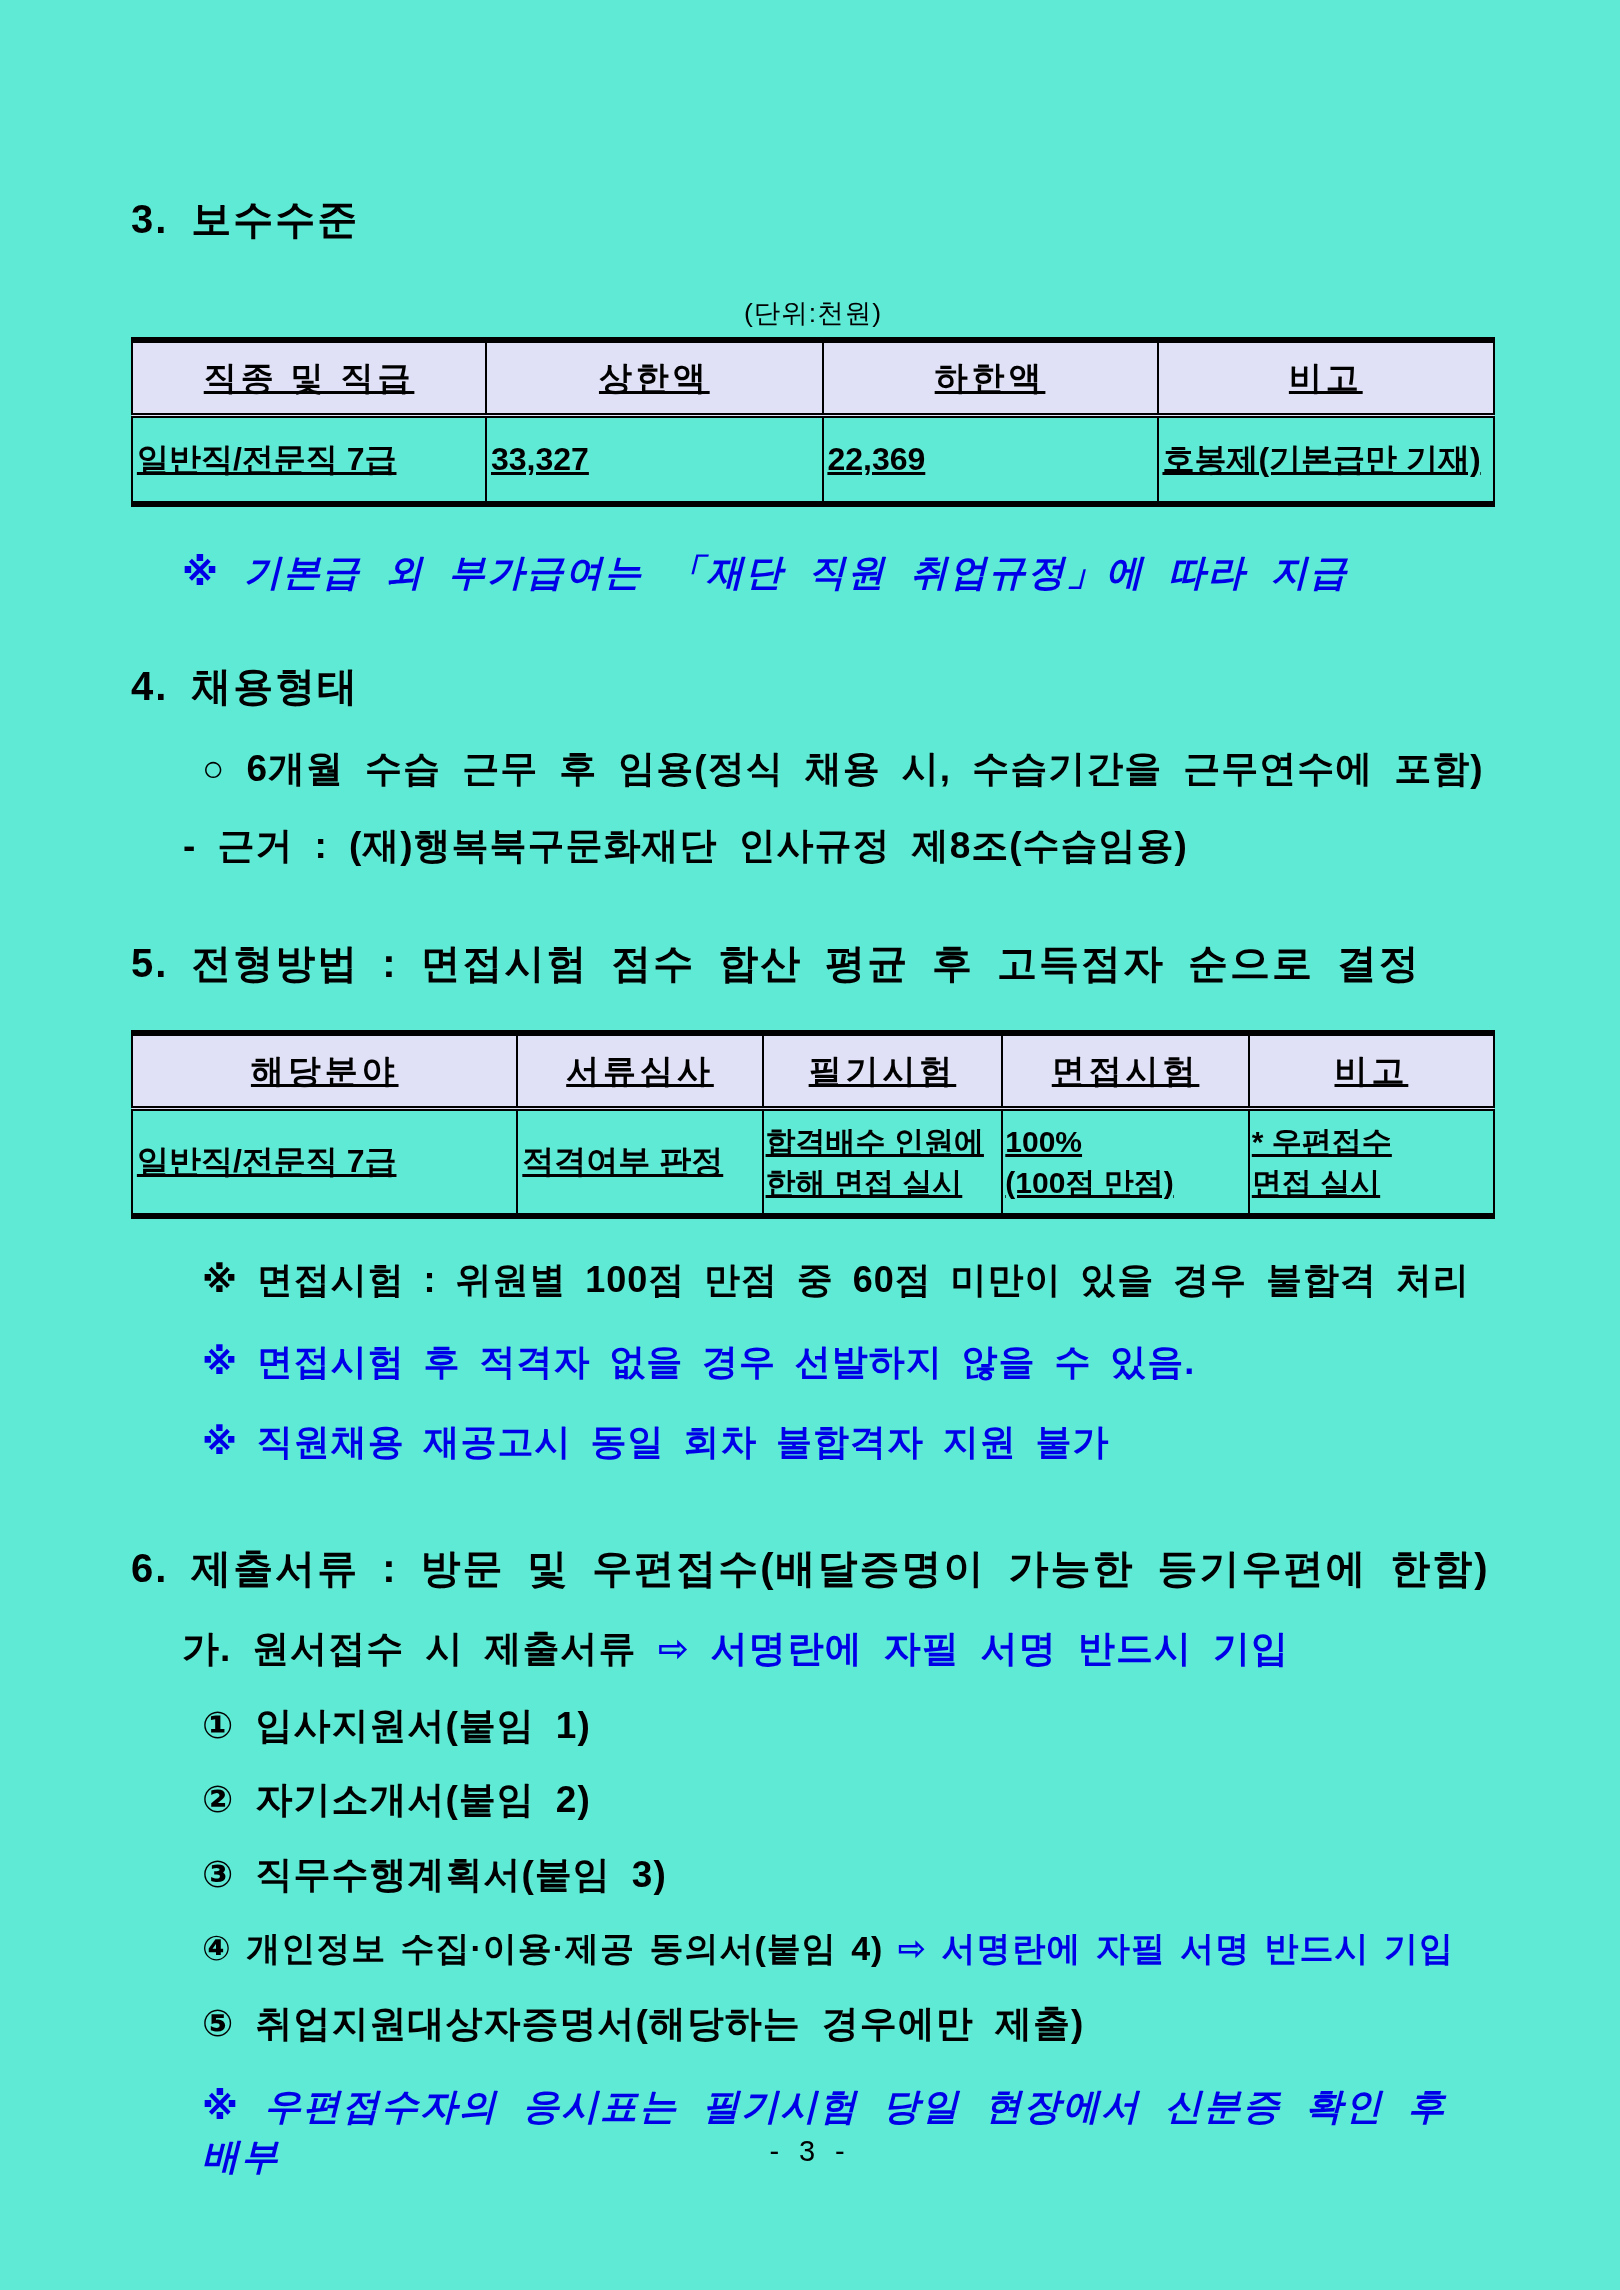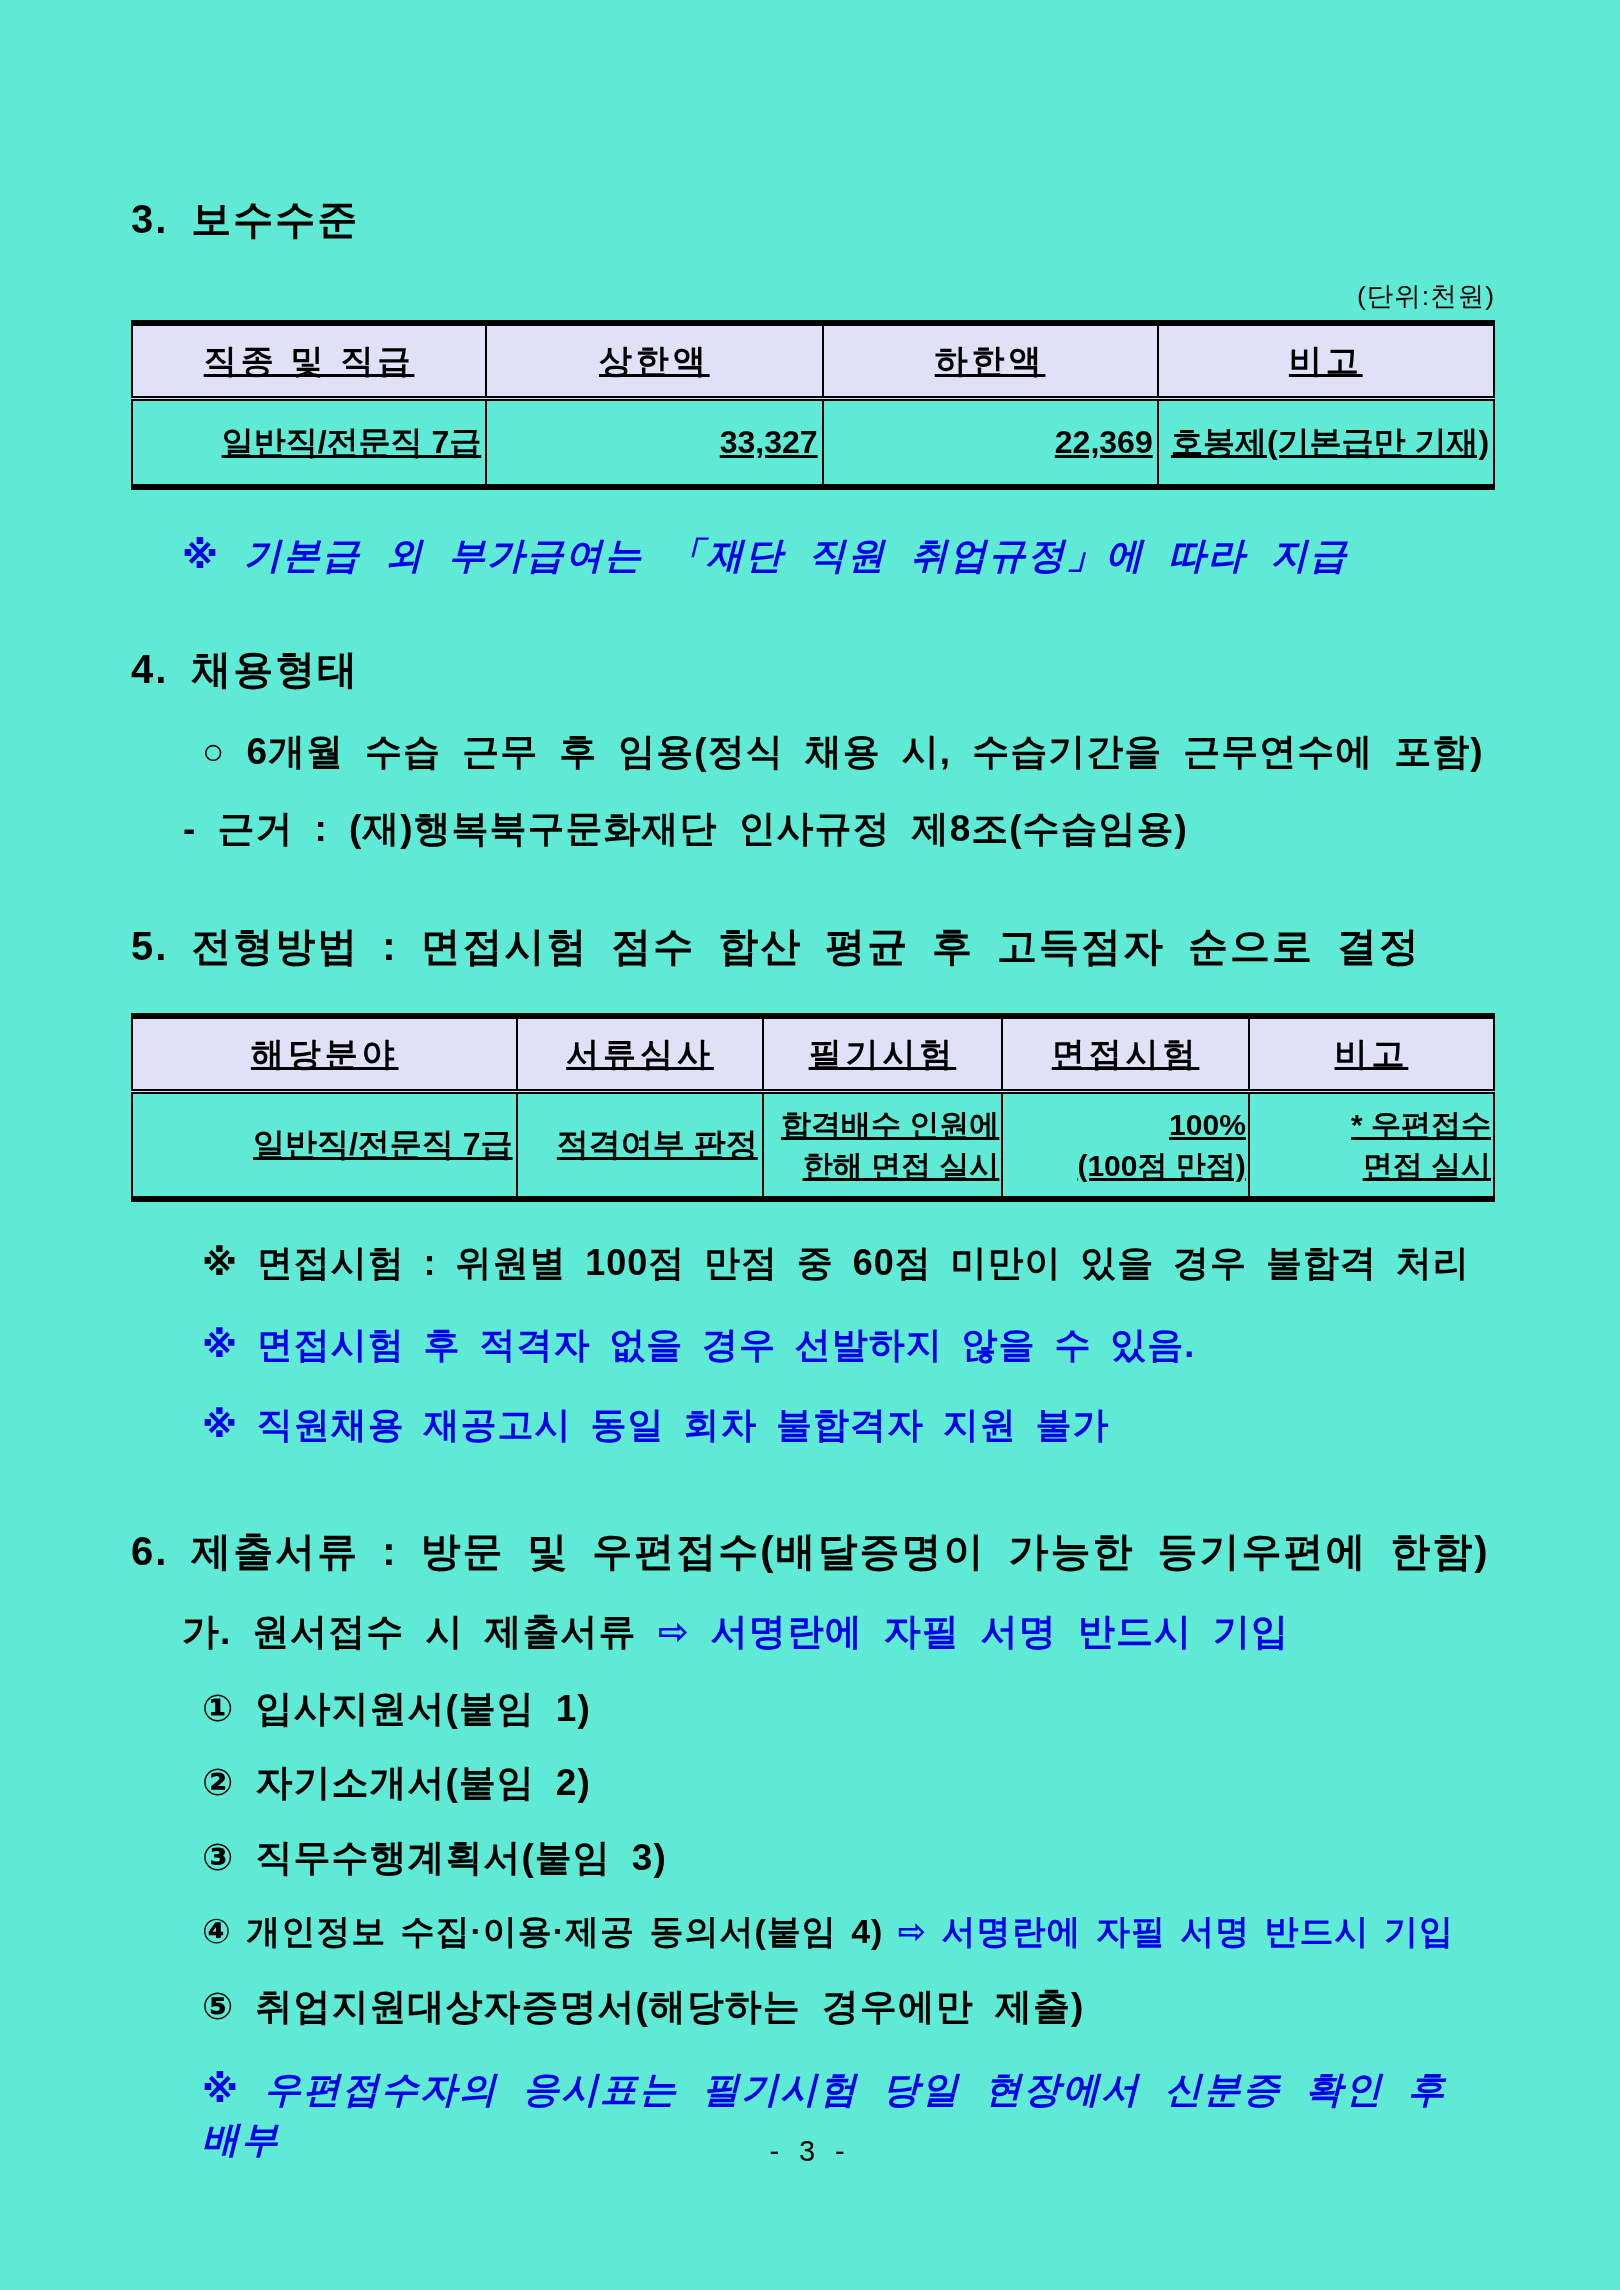--- a/index.html
+++ b/index.html
@@ -16,24 +16,24 @@
     overflow: hidden;
   }
   .sec-title {
     font-size: 40px;
     font-weight: 700;
     letter-spacing: 2px;
     word-spacing: 9.8px;
     line-height: 55px;
   }
   .unit-note {
-    text-align: right;
+    text-align: center;
     font-size: 26.5px;
     font-weight: 500;
-    margin-top: 31px;
+    margin-top: 48px;
     margin-bottom: 5.9px;
     letter-spacing: 1px;
   }
   table.doc-table {
     width: 100%;
     border-collapse: collapse;
     border-top: 6.9px solid #000;
     border-bottom: 6.9px solid #000;
     border-left: 2px solid #000;
     border-right: 2px solid #000;
@@ -44,21 +44,21 @@
     background: #e0e1f6;
     font-size: 33px;
     font-weight: 700;
     letter-spacing: 3.9px;
     border-bottom: 5.9px double #000;
     padding: 12.7px 3.9px;
   }
   table.doc-table td {
     font-size: 32px;
     font-weight: 600;
-    text-align: right;
+    text-align: left;
     padding: 19.6px 3.9px;
     letter-spacing: 0px;
   }
   table.doc-table th + th, table.doc-table td + td { border-left: 2px solid #000; }
   .two-line { line-height: 41px; padding: 9.8px 2px !important; font-size: 30px !important; }
   .note-blue-italic {
     color: #0000e8;
     font-style: italic;
     font-weight: 700;
     font-size: 37px;

